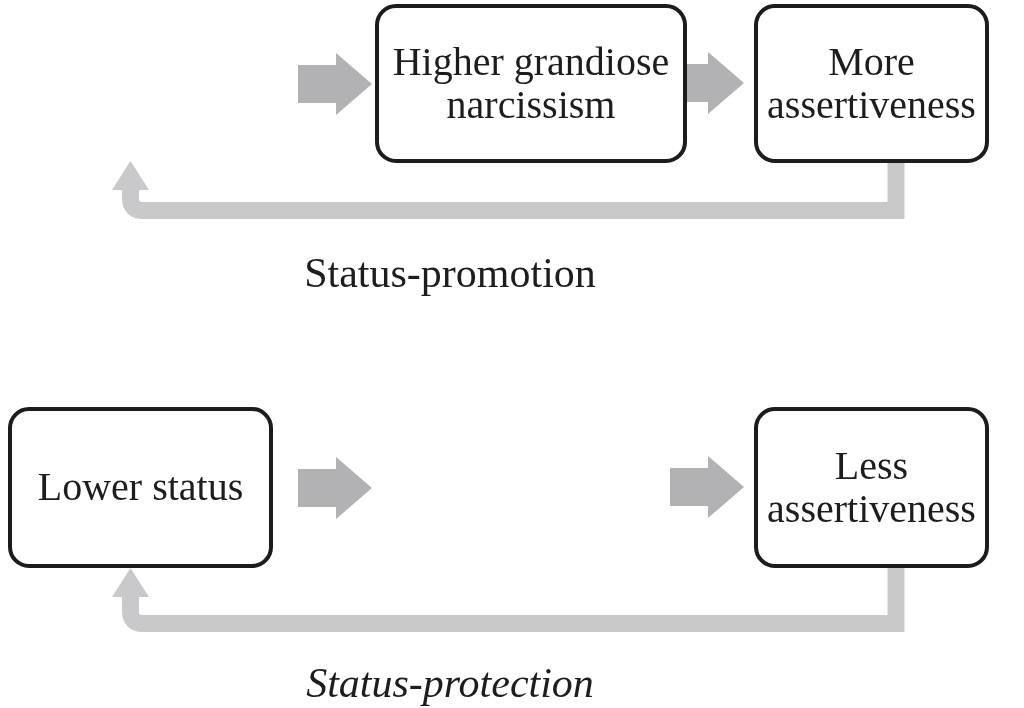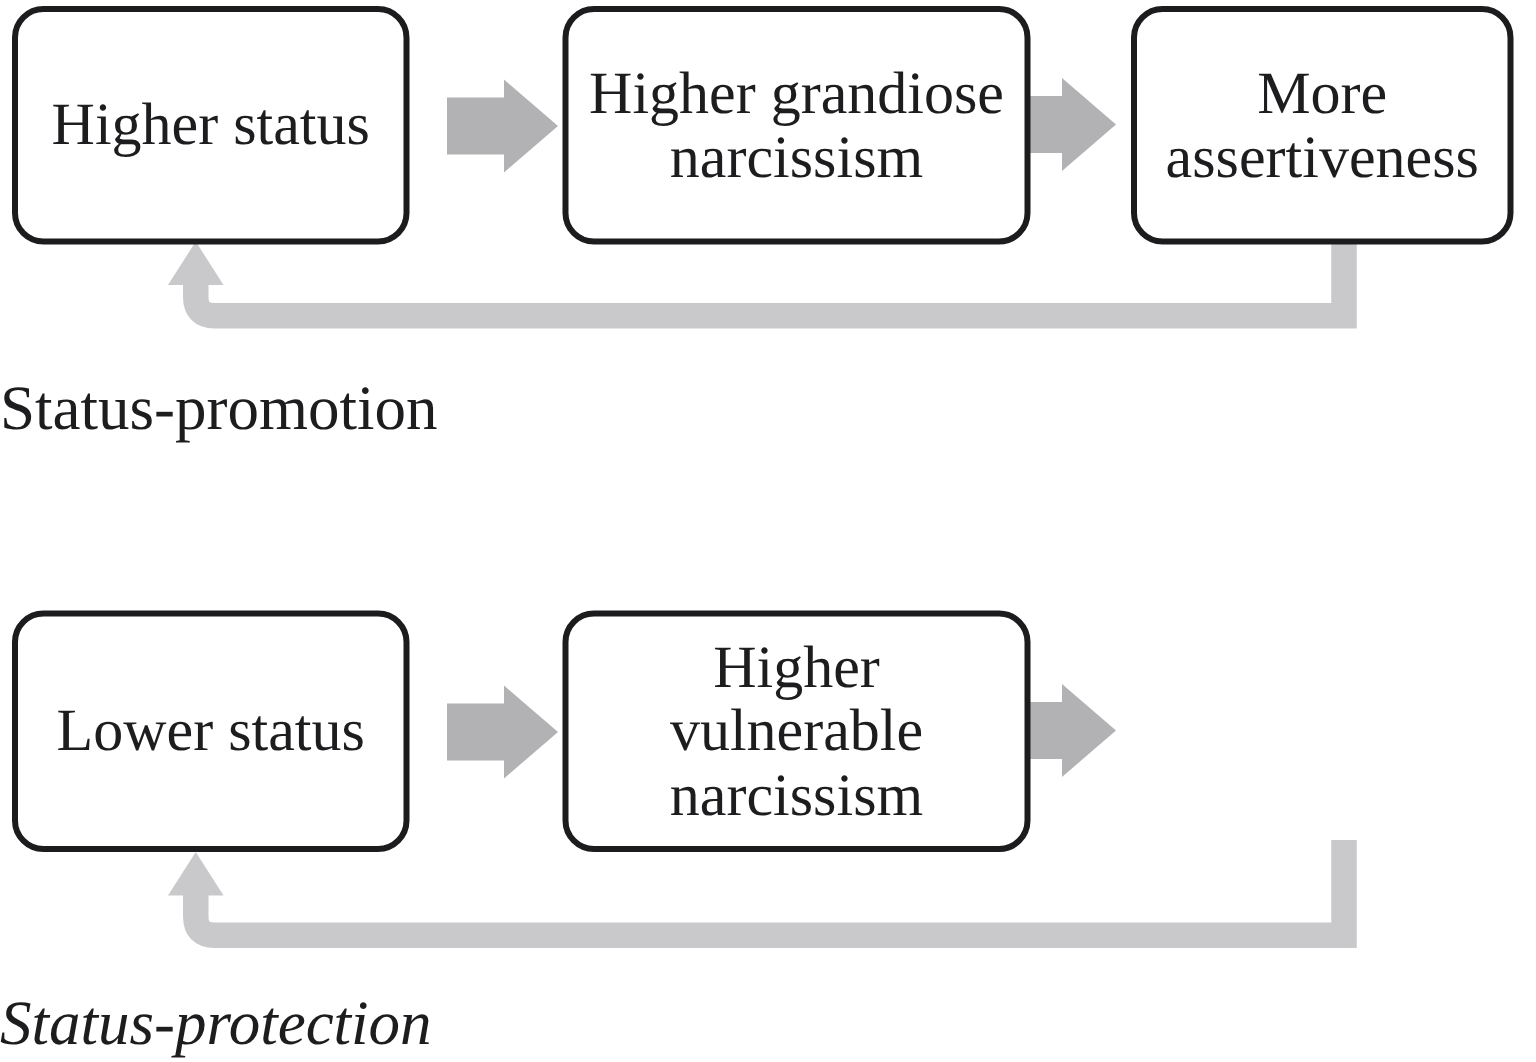--- a/index.html
+++ b/index.html
@@ -29,28 +29,29 @@
     justify-content: center;
     text-align: center;
     font-size: 40px;
     line-height: 1.06;
     color: #1d1d1f;
     padding: 2px 8px;
   }
   
   .col1 { left: 8px;   width: 265px; }
   .col2 { left: 375px; width: 312px; }
-  .col3 { left: 754px; width: 255px; }
+  .col3 { left: 754px; width: 235px; }
   
   .row1 { top: 4px;   height: 159px; }
   .row2 { top: 407px; height: 161px; }
   .process-label {
     position: absolute;
     left: 0;
     width: 900px;
+    text-align: center;
     font-size: 42px;
     line-height: 1;
     color: #1d1d1f;
     z-index: 2;
   }
   .label-promotion  { top: 252px; }
   .label-protection { top: 662px; font-style: italic; }
 </style>
 </head>
 <body>
@@ -69,34 +70,31 @@
       <path d="M 896 156 L 896 210.5 L 143 210.5 Q 130.5 210.5 130.5 198 L 130.5 189" fill="none" stroke-width="17" style="stroke: rgb(201, 201, 204);"></path>
       <polygon points="112,190 149,190 130.5,161" style="fill: rgb(201, 201, 204);"></polygon>
     </g>
 
     <g>
       <path d="M 896 560 L 896 623.5 L 143 623.5 Q 130.5 623.5 130.5 611 L 130.5 596" fill="none" stroke-width="17" style="stroke: rgb(201, 201, 204);"></path>
       <polygon points="112,597 149,597 130.5,568" style="fill: rgb(201, 201, 204);"></polygon>
     </g>
   </svg>
 
-  <div class="box col1 row1">
-    <span>Higher status</span>
-  </div>
   <div class="box col2 row1">
     <span>Higher grandiose narcissism</span>
   </div>
   <div class="box col3 row1">
     <span>More assertiveness</span>
   </div>
 
   <div class="process-label label-promotion">Status-promotion</div>
 
   <div class="box col1 row2">
     <span>Lower status</span>
   </div>
-  <div class="box col2 row2">
-    <span>Higher vulnerable narcissism</span>
+  <div class="box col3 row2">
+    <span>Less assertiveness</span>
   </div>
 
   <div class="process-label label-protection">Status-protection</div>
 
 </div>
 
 </body></html>

